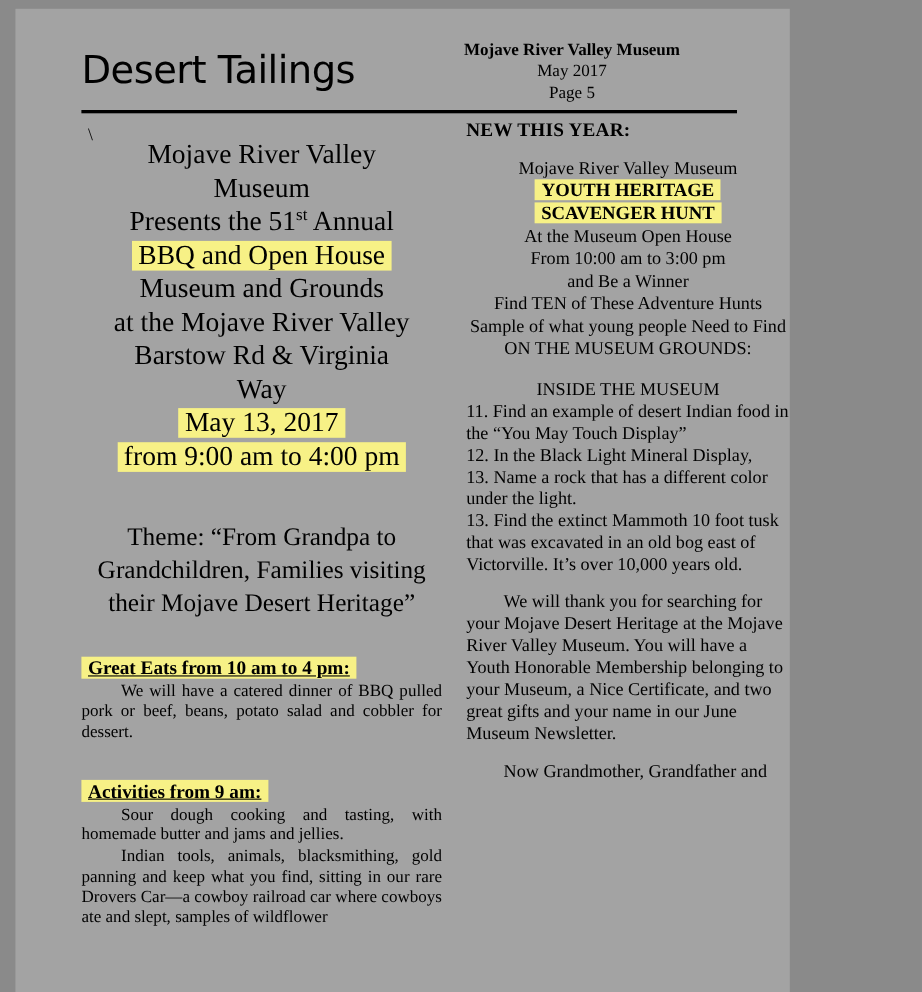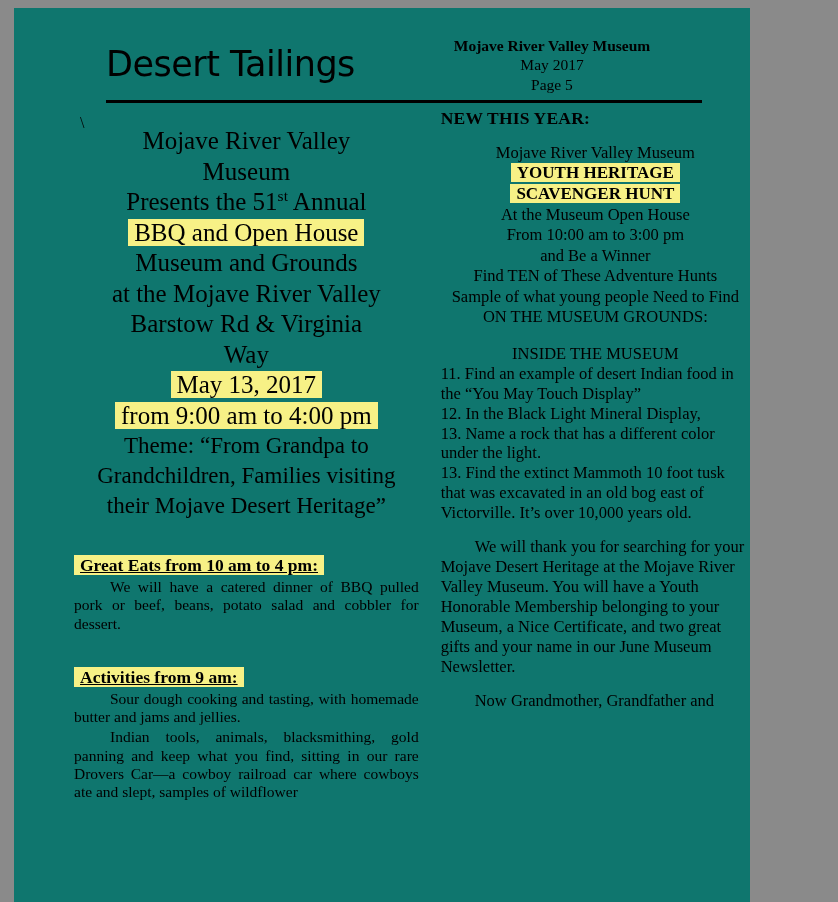--- a/index.html
+++ b/index.html
@@ -12,23 +12,22 @@
     height: 902px;
     overflow: hidden;
     font-family: "Liberation Serif", serif;
   }
   .page {
     position: absolute;
     left: 14px;
     top: 8px;
     width: 704px;
     height: 894px;
-    background: #0f766e;
+    background: #a3a3a3;
     overflow: hidden;
-    padding-left: 32px;
   }
   .masthead {
     position: relative;
     height: 72px;
   }
   .masthead-title {
     position: absolute;
     left: 60px;
     top: 36px;
     font-family: "DejaVu Sans", sans-serif;
@@ -89,20 +88,21 @@
     font-size: 25px;
     line-height: 1.22;
     margin-top: 18px;
   }
   .big-center .l { display: block; }
   sup { font-size: 0.62em; vertical-align: super; }
   .theme {
     text-align: center;
     font-size: 23px;
     line-height: 1.3;
+    margin-top: 42px;
   }
   .sec-head {
     margin-top: 34px;
     font-size: 17.5px;
     font-weight: bold;
     text-decoration: underline;
   }
   .body-txt {
     font-size: 15.5px;
     line-height: 1.18;

